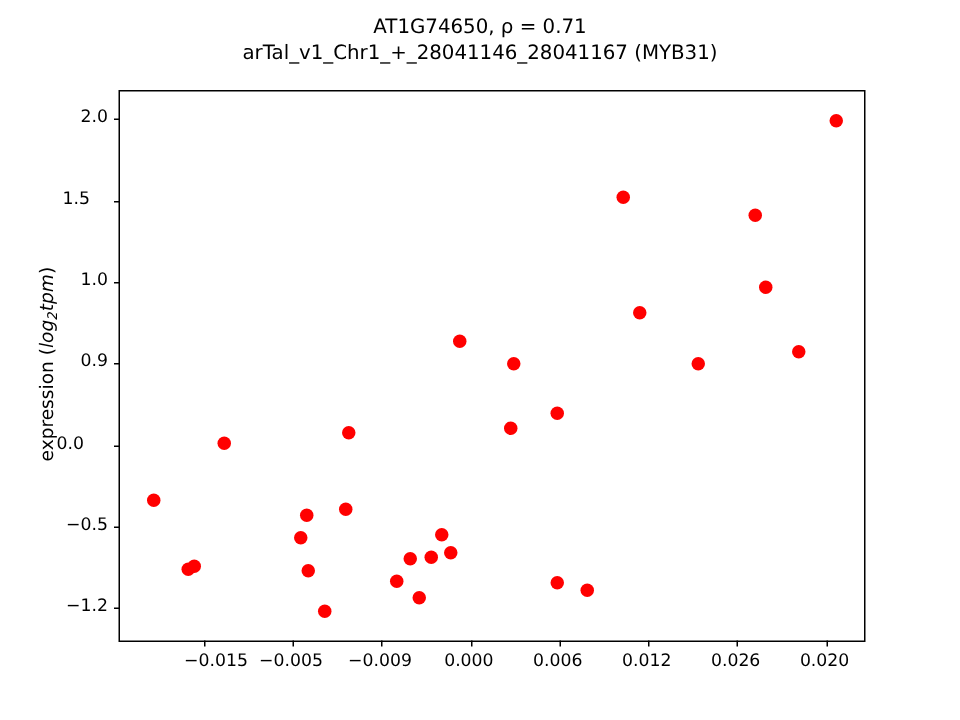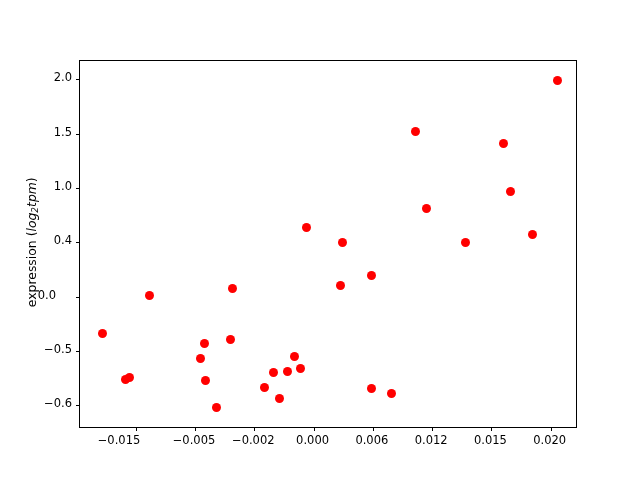--- a/index.html
+++ b/index.html
@@ -120,20 +120,24 @@
     margin-top: -4.5px;
     border-radius: 50%;
     background: #ff0000;
   }
 </style>
 </head>
 <body>
 
 <div id="figure">
 
+  <div id="title-block">
+    <div class="title-line">AT1G74650, ρ = 0.71</div>
+    <div class="title-line">arTal_v1_Chr1_+_28041146_28041167 (MYB31)</div>
+  </div>
 
   <div id="axes">
     <div id="plot-area">
         <div class="point" style="left: 22.5286px; top: 272.472px; background: rgb(255, 0, 0); width: 9px; height: 9px; margin-left: -4.5px; margin-top: -4.5px;"></div>
         <div class="point" style="left: 45.0571px; top: 318.065px; background: rgb(255, 0, 0); width: 9px; height: 9px; margin-left: -4.5px; margin-top: -4.5px;"></div>
         <div class="point" style="left: 49.8px; top: 316.979px; background: rgb(255, 0, 0); width: 9px; height: 9px; margin-left: -4.5px; margin-top: -4.5px;"></div>
         <div class="point" style="left: 69.9571px; top: 234.478px; background: rgb(255, 0, 0); width: 9px; height: 9px; margin-left: -4.5px; margin-top: -4.5px;"></div>
         <div class="point" style="left: 124.5px; top: 282.242px; background: rgb(255, 0, 0); width: 9px; height: 9px; margin-left: -4.5px; margin-top: -4.5px;"></div>
         <div class="point" style="left: 120.943px; top: 297.44px; background: rgb(255, 0, 0); width: 9px; height: 9px; margin-left: -4.5px; margin-top: -4.5px;"></div>
         <div class="point" style="left: 125.686px; top: 319.15px; background: rgb(255, 0, 0); width: 9px; height: 9px; margin-left: -4.5px; margin-top: -4.5px;"></div>
@@ -171,50 +175,50 @@
       <div class="ytick" style="top: 18.4543px;"></div>
       <div class="ytick" style="top: 72.7316px;"></div>
       <div class="ytick" style="top: 127.009px;"></div>
       <div class="ytick" style="top: 181.286px;"></div>
       <div class="ytick" style="top: 235.563px;"></div>
       <div class="ytick" style="top: 289.841px;"></div>
       <div class="ytick" style="top: 344.118px;"></div>
     </div>
 
   <div id="xticklabels">
-      <div class="xticklabel" style="left: 119px;">−0.015</div>
+      <div class="xticklabel" style="left: 144px;">−0.015</div>
       <div class="xticklabel" style="left: 194.014px;">−0.005</div>
-      <div class="xticklabel" style="left: 253.3px;">−0.002</div>
+      <div class="xticklabel" style="left: 253.3px;">−0.009</div>
       <div class="xticklabel" style="left: 312.586px;">0.000</div>
       <div class="xticklabel" style="left: 371.871px;">0.006</div>
       <div class="xticklabel" style="left: 431.157px;">0.012</div>
-      <div class="xticklabel" style="left: 490.443px;">0.015</div>
+      <div class="xticklabel" style="left: 490.443px;">0.026</div>
       <div class="xticklabel" style="left: 549.729px;">0.020</div>
     </div>
   <div id="yticklabels">
       <div class="yticklabel" style="top: 78.4543px; width: 0px; left: 72px;">
         <span style="position:absolute;right:0;top:-8px;white-space:nowrap;">2.0</span>
       </div>
       <div class="yticklabel" style="top: 132.732px; width: 0px; left: 72px;">
-        <span style="position:absolute;right:0;top:-8px;white-space:nowrap;margin-left:32px;">1.5</span>
+        <span style="position:absolute;right:12px;top:-8px;white-space:nowrap;margin-left:32px;">1.5</span>
       </div>
       <div class="yticklabel" style="top: 187.009px; width: 0px; left: 72px;">
         <span style="position:absolute;right:0;top:-8px;white-space:nowrap;">1.0</span>
       </div>
       <div class="yticklabel" style="top: 241.286px; width: 0px; left: 72px;">
-        <span style="position:absolute;right:0;top:-8px;white-space:nowrap;">0.4</span>
+        <span style="position:absolute;right:0;top:-8px;white-space:nowrap;">0.9</span>
       </div>
       <div class="yticklabel" style="top: 295.563px; width: 0px; left: 72px;">
         <span style="position:absolute;right:16px;top:-8px;white-space:nowrap;">0.0</span>
       </div>
       <div class="yticklabel" style="top: 349.841px; width: 0px; left: 72px;">
         <span style="position:absolute;right:0;top:-8px;white-space:nowrap;">−0.5</span>
       </div>
       <div class="yticklabel" style="top: 404.118px; width: 0px; left: 72px;">
-        <span style="position:absolute;right:0;top:-8px;white-space:nowrap;">−0.6</span>
+        <span style="position:absolute;right:0;top:-8px;white-space:nowrap;">−1.2</span>
       </div>
     </div>
 
   <div id="ylabel">
     <span>expression (</span><span class="ital">log</span><span class="ital sub">2</span><span class="ital">tpm</span><span>)</span>
   </div>
 
 </div>
 
 </body></html>

